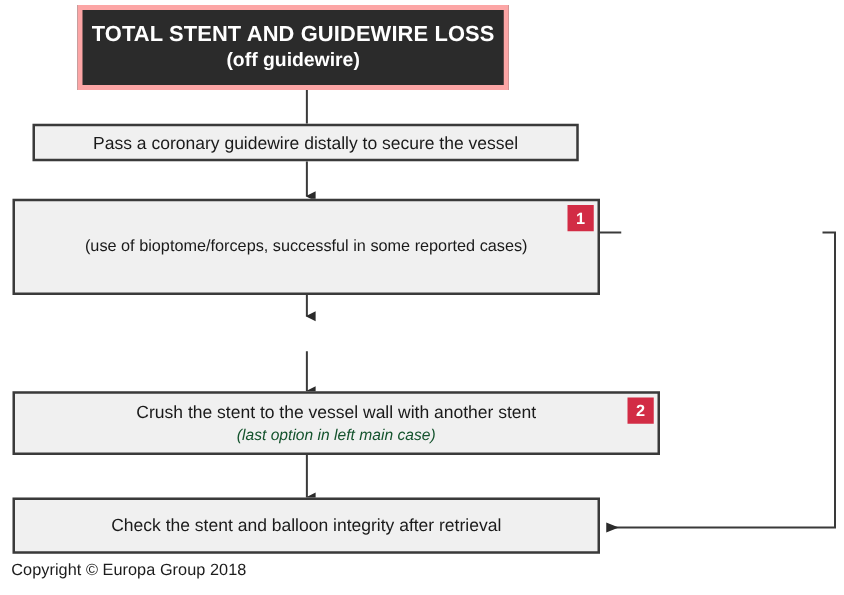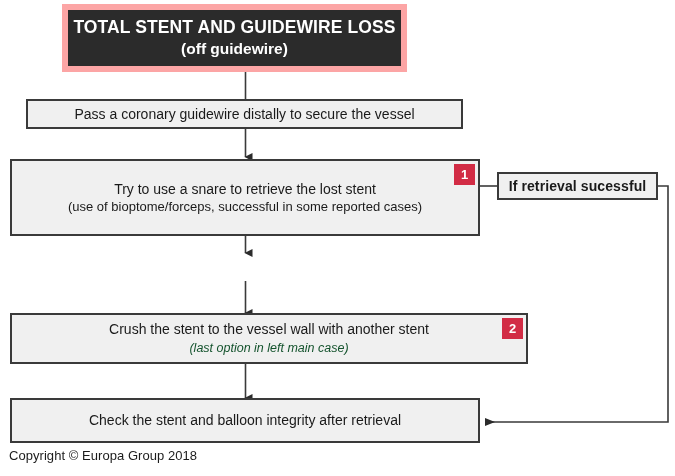--- a/index.html
+++ b/index.html
@@ -33,21 +33,21 @@
     border: 2px solid #3a3a3a;
     display: flex;
     flex-direction: column;
     align-items: center;
     justify-content: center;
     text-align: center;
     color: #1a1a1a;
   }
   .node-title {
     background: #2b2b2b;
-    border: 6px solid #fca5a5;
+    border: 4px solid #fca5a5;
     color: #ffffff;
   }
   .title-line1 {
     font-size: 17.5px;
     font-weight: bold;
     letter-spacing: 0.1px;
     line-height: 1.15;
   }
   .title-line2 {
     font-size: 15.5px;
@@ -134,29 +134,25 @@
   <div class="node node-title" style="left:62px; top:4px; width:345px; height:68px;">
     <div class="title-line1">TOTAL STENT AND GUIDEWIRE LOSS</div>
     <div class="title-line2">(off guidewire)</div>
   </div>
 
   <div class="node" style="left:26px; top:99px; width:437px; height:30px;">
     <div class="body-line">Pass a coronary guidewire distally to secure the vessel</div>
   </div>
 
   <div class="node" style="left:10px; top:159px; width:470px; height:77px;">
-    <div class="body-line">Try to use a snare to retrieve the lost stent</div>
     <div class="sub-line">(use of bioptome/forceps, successful in some reported cases)</div>
     <div class="badge">1</div>
   </div>
 
 
-  <div class="node" style="left:497px; top:172px; width:161px; height:28px;">
-    <div class="label-box">If retrieval sucessful</div>
-  </div>
 
   <div class="node" style="left:10px; top:313px; width:518px; height:51px;">
     <div class="body-line">Crush the stent to the vessel wall with another stent</div>
     <div class="note-red">(last option in left main case)</div>
     <div class="badge">2</div>
   </div>
 
   <div class="node" style="left:10px; top:398px; width:470px; height:45px;">
     <div class="body-line">Check the stent and balloon integrity after retrieval</div>
   </div>

